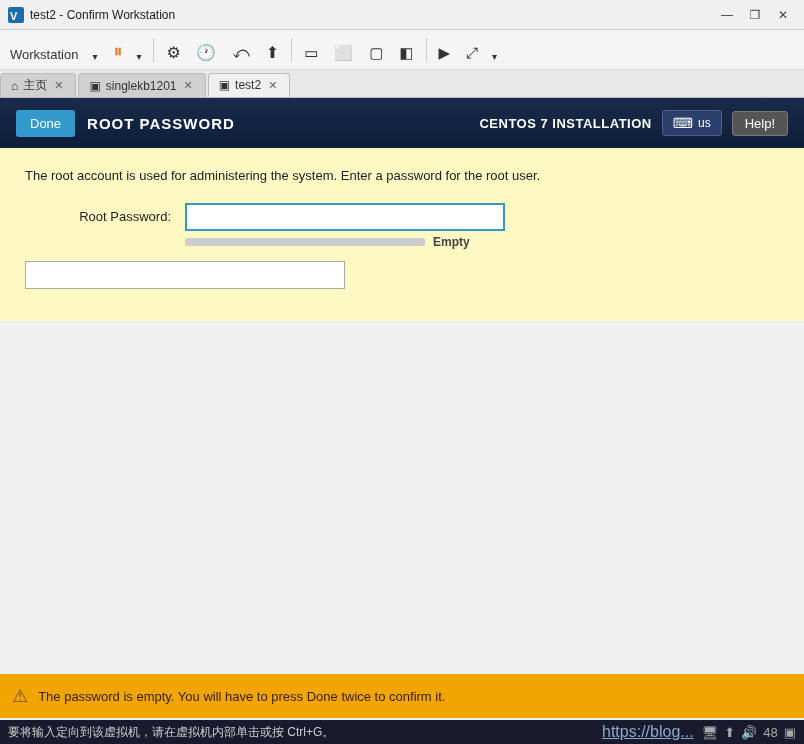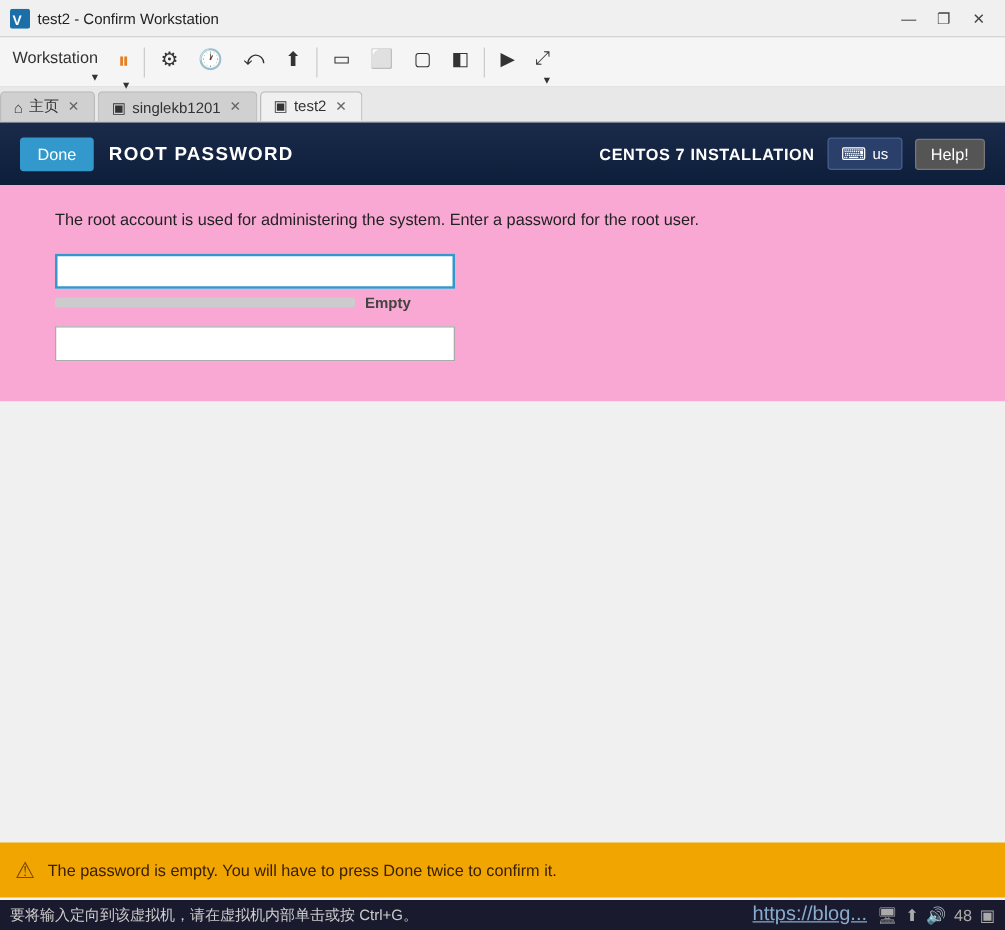--- a/index.html
+++ b/index.html
@@ -59,28 +59,27 @@
       align-items: center;
       background: #f5f5f5;
       height: 40px;
       padding: 0 4px;
       border-bottom: 1px solid #ddd;
       gap: 4px;
     }
     .toolbar-item {
       display: flex;
       align-items: flex-end;
-      gap: 3px;
+      gap: 14px;
       padding: 4px 6px;
       cursor: pointer;
       border-radius: 2px;
       font-size: 13px;
       color: #333;
       height: 32px;
-      flex-direction: column;
     }
     .toolbar-sep {
       width: 1px;
       height: 24px;
       background: #ccc;
       margin: 0 2px;
     }
     .workstation-label {
       font-size: 13px;
       font-weight: 500;
@@ -181,22 +180,22 @@
       color: white;
       border: 1px solid #777;
       padding: 4px 12px;
       border-radius: 3px;
       cursor: pointer;
       font-size: 13px;
     }
 
     
     .form-area {
-      background: #f9a8d4;
-      padding: 20px 44px;
+      background: #fef9c3;
+      padding: 20px 25px;
       flex: 1;
     }
     .form-description {
       font-size: 13px;
       color: #222;
       margin-bottom: 20px;
     }
     .form-row {
       display: flex;
       align-items: flex-start;
@@ -401,20 +400,21 @@
       <span>us</span>
     </div>
     <button class="help-btn">Help!</button>
   </div>
 </div>
 
 <div class="form-area">
   <p class="form-description">The root account is used for administering the system.  Enter a password for the root user.</p>
 
   <div class="form-row">
+    <span class="form-label">Root Password:</span>
     <div class="form-field-wrap">
       <input type="password" class="form-input" value="" style="">
       <div class="strength-row">
         <div class="strength-bar"></div>
         <span class="strength-label">Empty</span>
       </div>
     </div>
   </div>
 
   <div class="form-row">

